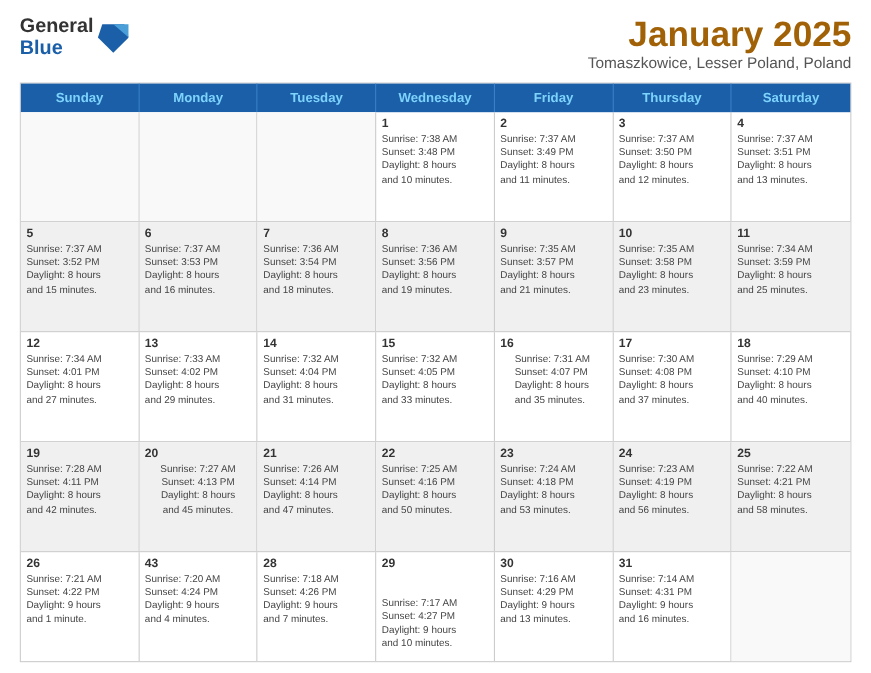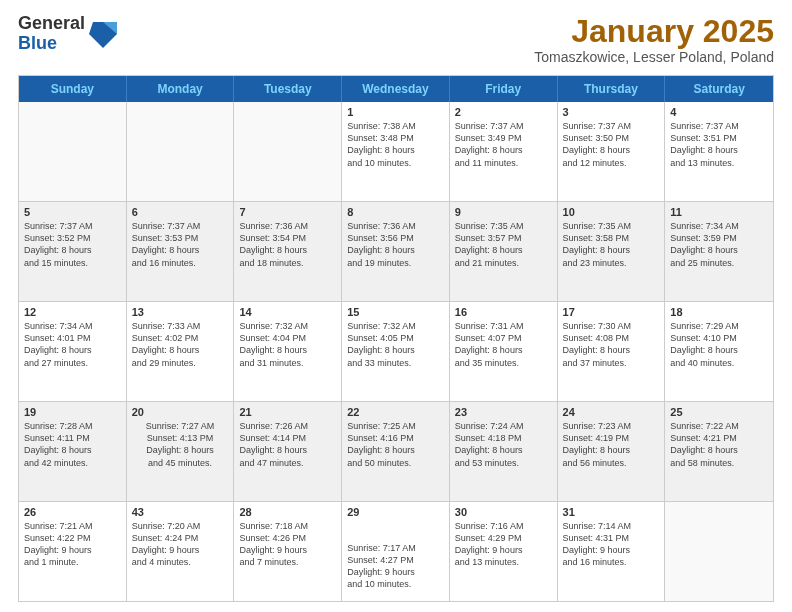--- a/index.html
+++ b/index.html
@@ -257,21 +257,21 @@
           </div>
           <div class="cal-cell">
             <div class="day-num">15</div>
             <div class="day-info" style="white-space: pre-line;">Sunrise: 7:32 AM
 Sunset: 4:05 PM
 Daylight: 8 hours
 and 33 minutes.</div>
           </div>
           <div class="cal-cell">
             <div class="day-num">16</div>
-            <div class="day-info" style="white-space: pre-line;">Sunrise: 7:31 AM
+            <div class="day-info" style="white-space: pre-line; margin-left: 13px;">Sunrise: 7:31 AM
 Sunset: 4:07 PM
 Daylight: 8 hours
 and 35 minutes.</div>
           </div>
           <div class="cal-cell">
             <div class="day-num">17</div>
             <div class="day-info" style="white-space: pre-line;">Sunrise: 7:30 AM
 Sunset: 4:08 PM
 Daylight: 8 hours
 and 37 minutes.</div>

